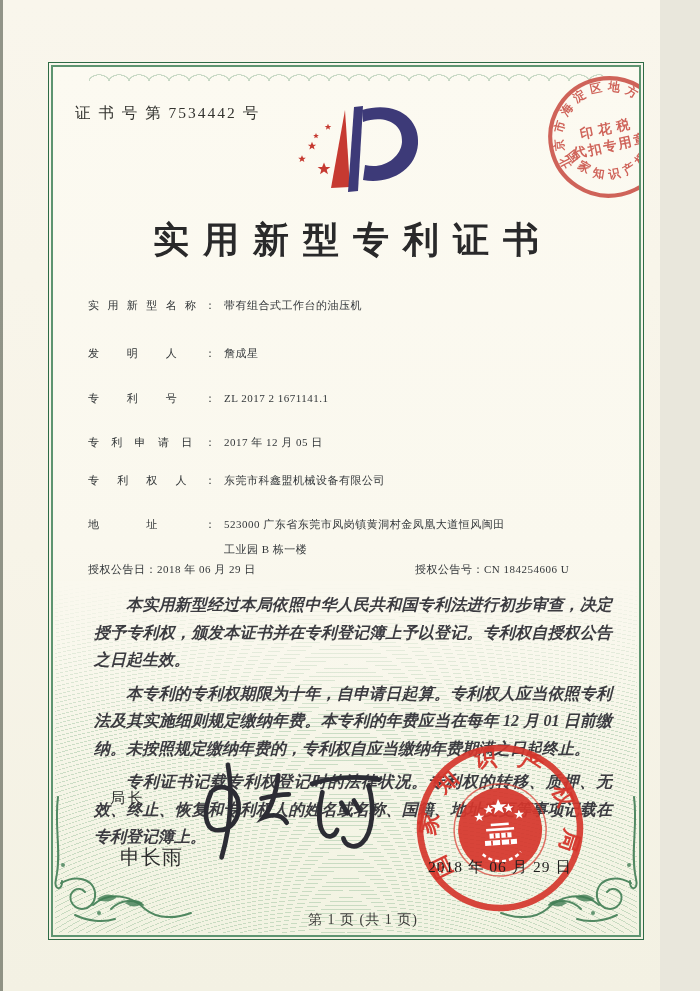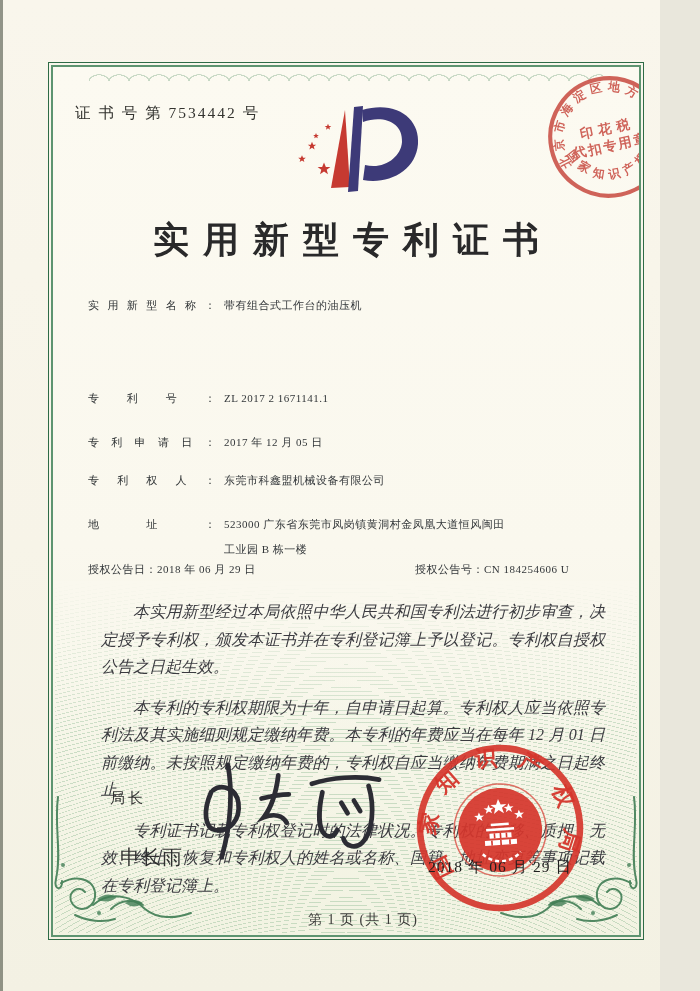--- a/index.html
+++ b/index.html
@@ -70,21 +70,21 @@
   }
   .f-value{display:inline-block;vertical-align:top;margin-left:8px;max-width:400px;}
   .f-label.empty{text-align-last:left;}
   .grant-no{position:absolute;left:327px;top:0;white-space:nowrap;}
 
   .paragraphs{
     position:absolute;left:35px;top:518px;width:530px;
     font-size:16px;line-height:27.5px;color:#3b3b40;
     font-style:italic;text-align:justify;
   }
-  .paragraphs p{margin:13px;text-indent:2em;}
+  .paragraphs p{margin:6px;text-indent:2em;font-weight:bold;}
 
   .signer-title{position:absolute;left:57px;top:722px;font-size:15px;color:#2f2f2f;letter-spacing:3px;}
   .signer-name{position:absolute;left:67px;top:763px;font-size:20px;color:#2f2f2f;letter-spacing:1px;margin-top:14px;}
   .signature-svg{position:absolute;left:135px;top:688px;}
 
   .grant-seal{position:absolute;left:352px;top:666px;}
   .seal-date{
     position:absolute;left:352px;top:790px;width:190px;text-align:center;
     font-size:15.5px;color:#1e1e1e;letter-spacing:1px;z-index:5;
   }
@@ -169,20 +169,23 @@
           </text>
           <text x="66" y="62" text-anchor="middle" font-size="13" letter-spacing="5" fill="#c94f45" font-weight="bold">印花税</text>
           <text x="66" y="79" text-anchor="middle" font-size="13" letter-spacing="2" fill="#c94f45" font-weight="bold">代扣专用章</text>
         </g>
       </svg>
 
       <div class="doc-title">实用新型专利证书</div>
 
       <div class="f-row" style="top:226px">
         <span class="f-label">实用新型名称：</span><span class="f-value">带有组合式工作台的油压机</span>
+      </div>
+      <div class="f-row" style="top:274px">
+        <span class="f-label">发明人：</span><span class="f-value">詹成星</span>
       </div>
       <div class="f-row" style="top:319px">
         <span class="f-label">专利号：</span><span class="f-value">ZL 2017 2 1671141.1</span>
       </div>
       <div class="f-row" style="top:363px">
         <span class="f-label">专利申请日：</span><span class="f-value">2017 年 12 月 05 日</span>
       </div>
       <div class="f-row" style="top:401px">
         <span class="f-label">专利权人：</span><span class="f-value">东莞市科鑫盟机械设备有限公司</span>
       </div>

